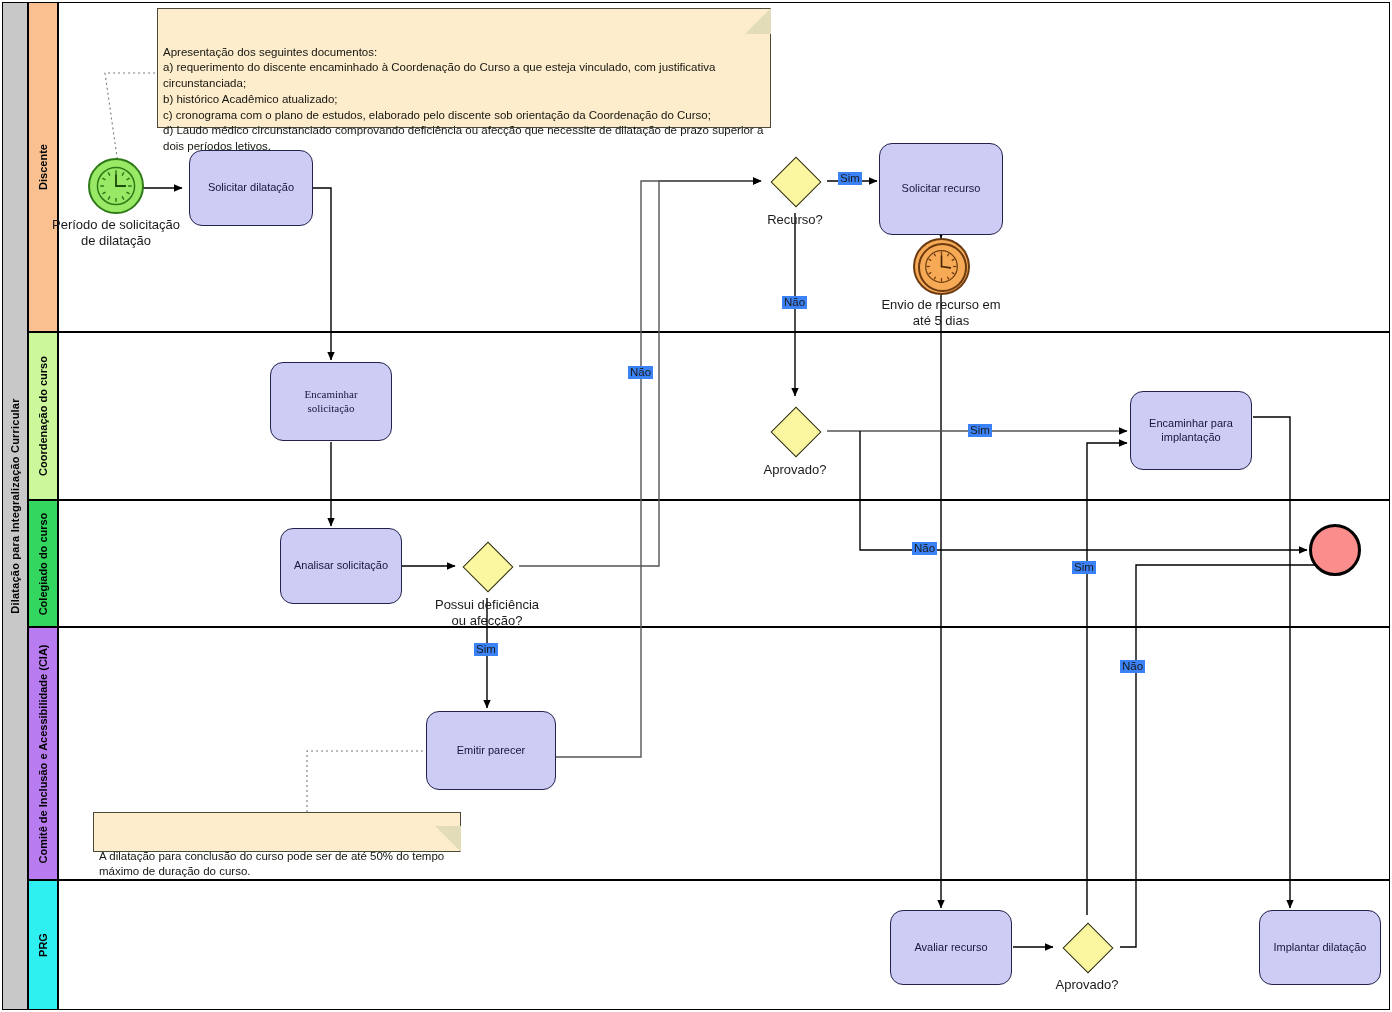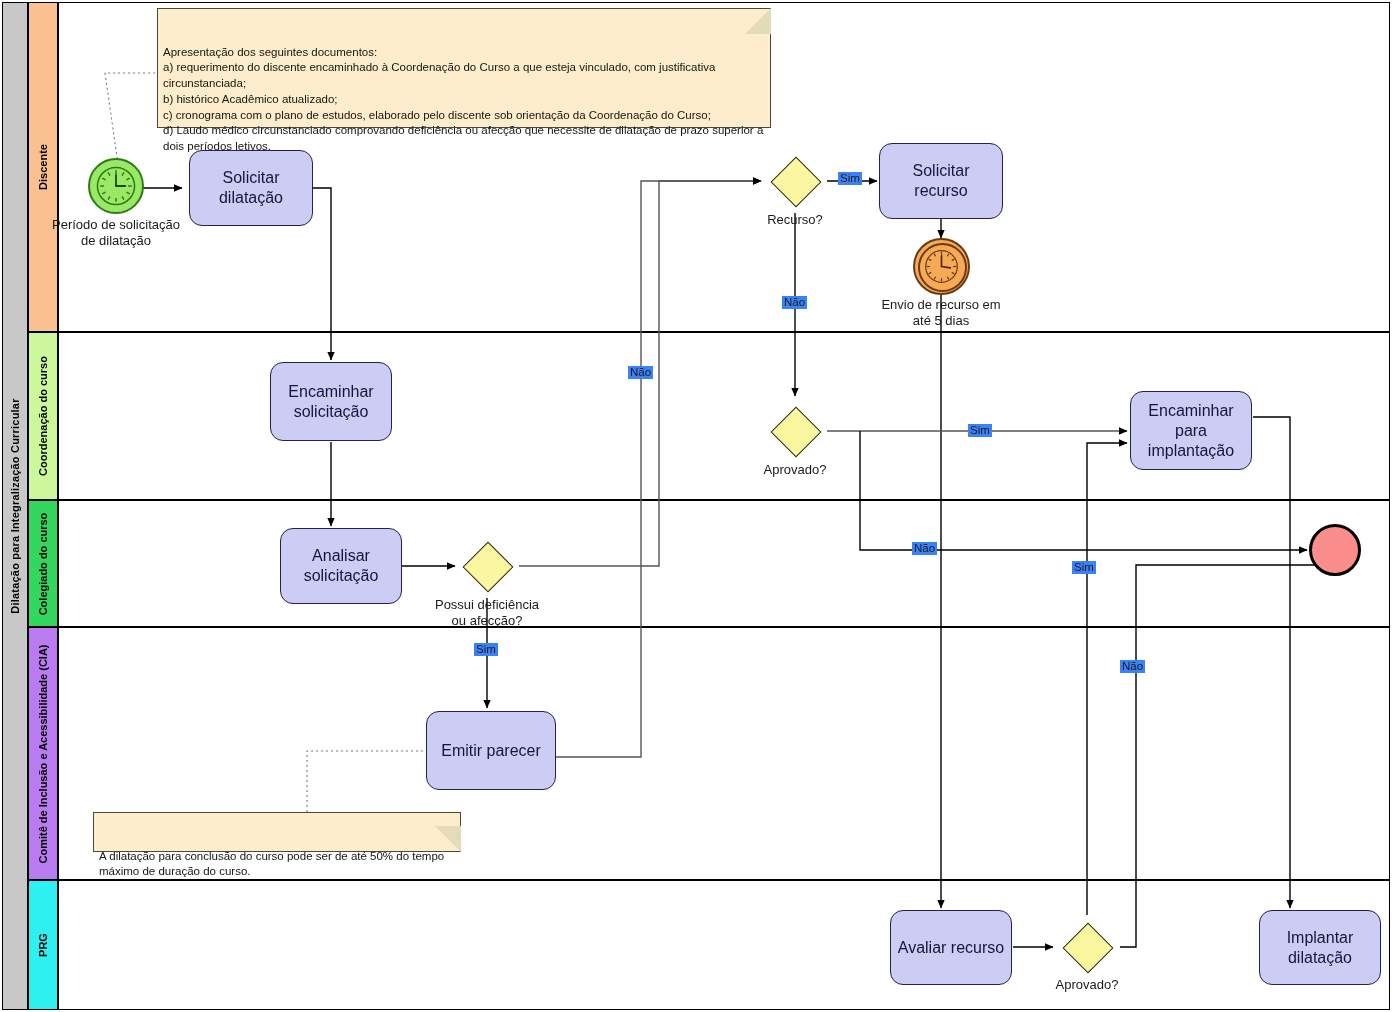--- a/index.html
+++ b/index.html
@@ -28,21 +28,21 @@
   .lane-body{
     position:absolute;left:58px;right:2px;border:1px solid #000;box-sizing:border-box;
     background:#fff;
   }
 
   
   .node{position:absolute;box-sizing:border-box;}
   .task{
     background:#ccccf5;border:1.6px solid #22224d;border-radius:13px;
     display:flex;align-items:center;justify-content:center;text-align:center;
-    font-size:16px;color:#16163a;line-height:1.25;padding:3px 6px;
+    font-size:11px;color:#16163a;line-height:1.25;padding:3px 6px;
   }
   .gateway{
     background:#fbf7a0;border:1.6px solid #2a2a16;
     transform:rotate(45deg);
   }
   .gwrap{position:absolute;}
   .evt-start{
     border-radius:50%;background:#99e866;border:2.4px solid #2d7a16;
   }
   .evt-inter-outer{
@@ -231,25 +231,25 @@
   </div>
   <div class="caption" style="left:861px;top:297px;width:160px;">Envio de recurso em
 até 5 dias</div>
 
   <div class="node evt-end" style="left:1309px;top:524px;width:52px;height:52px;"></div>
 
   <div class="node task" style="left:189px;top:150px;width:124px;height:76px;">
     <span>Solicitar dilatação</span>
   </div>
 
-  <div class="node task" style="left:879px;top:143px;width:124px;height:76px;">
+  <div class="node task" style="left:879px;top:143px;width:124px;height:92px;">
     <span>Solicitar recurso</span>
   </div>
 
-  <div class="node task" style="left:270px;top:362px;width:122px;height:79px;">
+  <div class="node task" style="left:270px;top:362px;width:122px;height:79px;font-family:Liberation Serif, serif;">
     <span style="white-space:pre-line;">Encaminhar
 solicitação</span>
   </div>
 
   <div class="node task" style="left:1130px;top:391px;width:122px;height:79px;">
     <span style="white-space:pre-line;">Encaminhar para
 implantação</span>
   </div>
 
   <div class="node task" style="left:280px;top:528px;width:122px;height:76px;">

